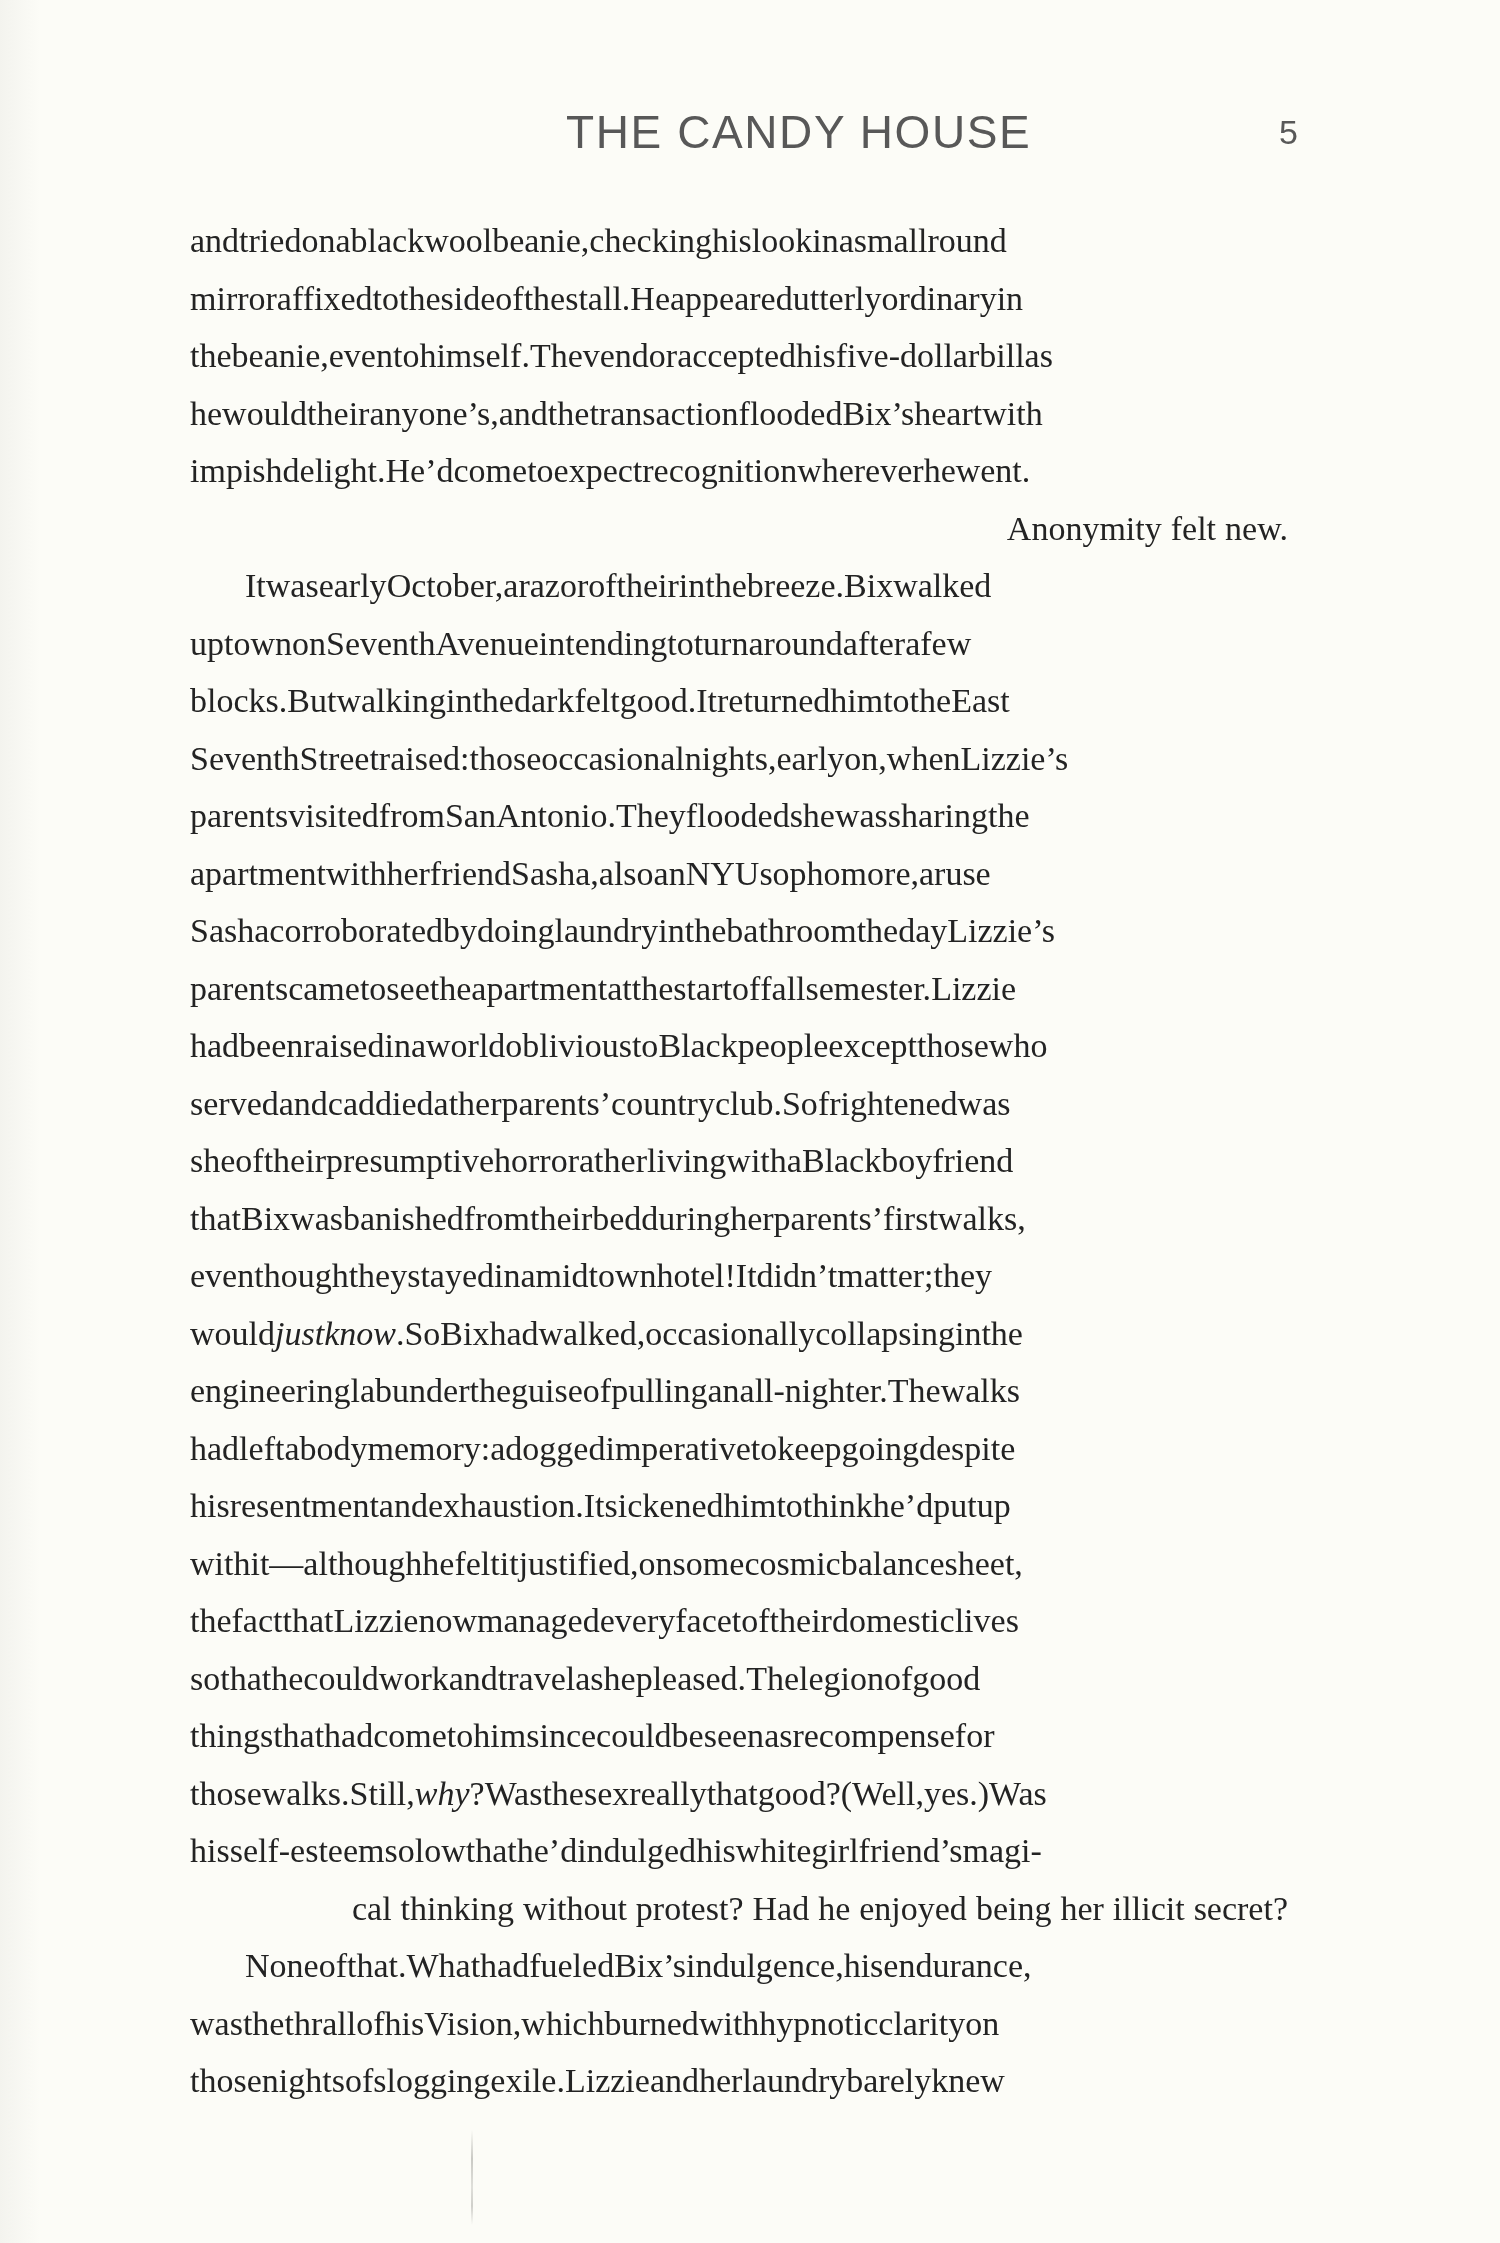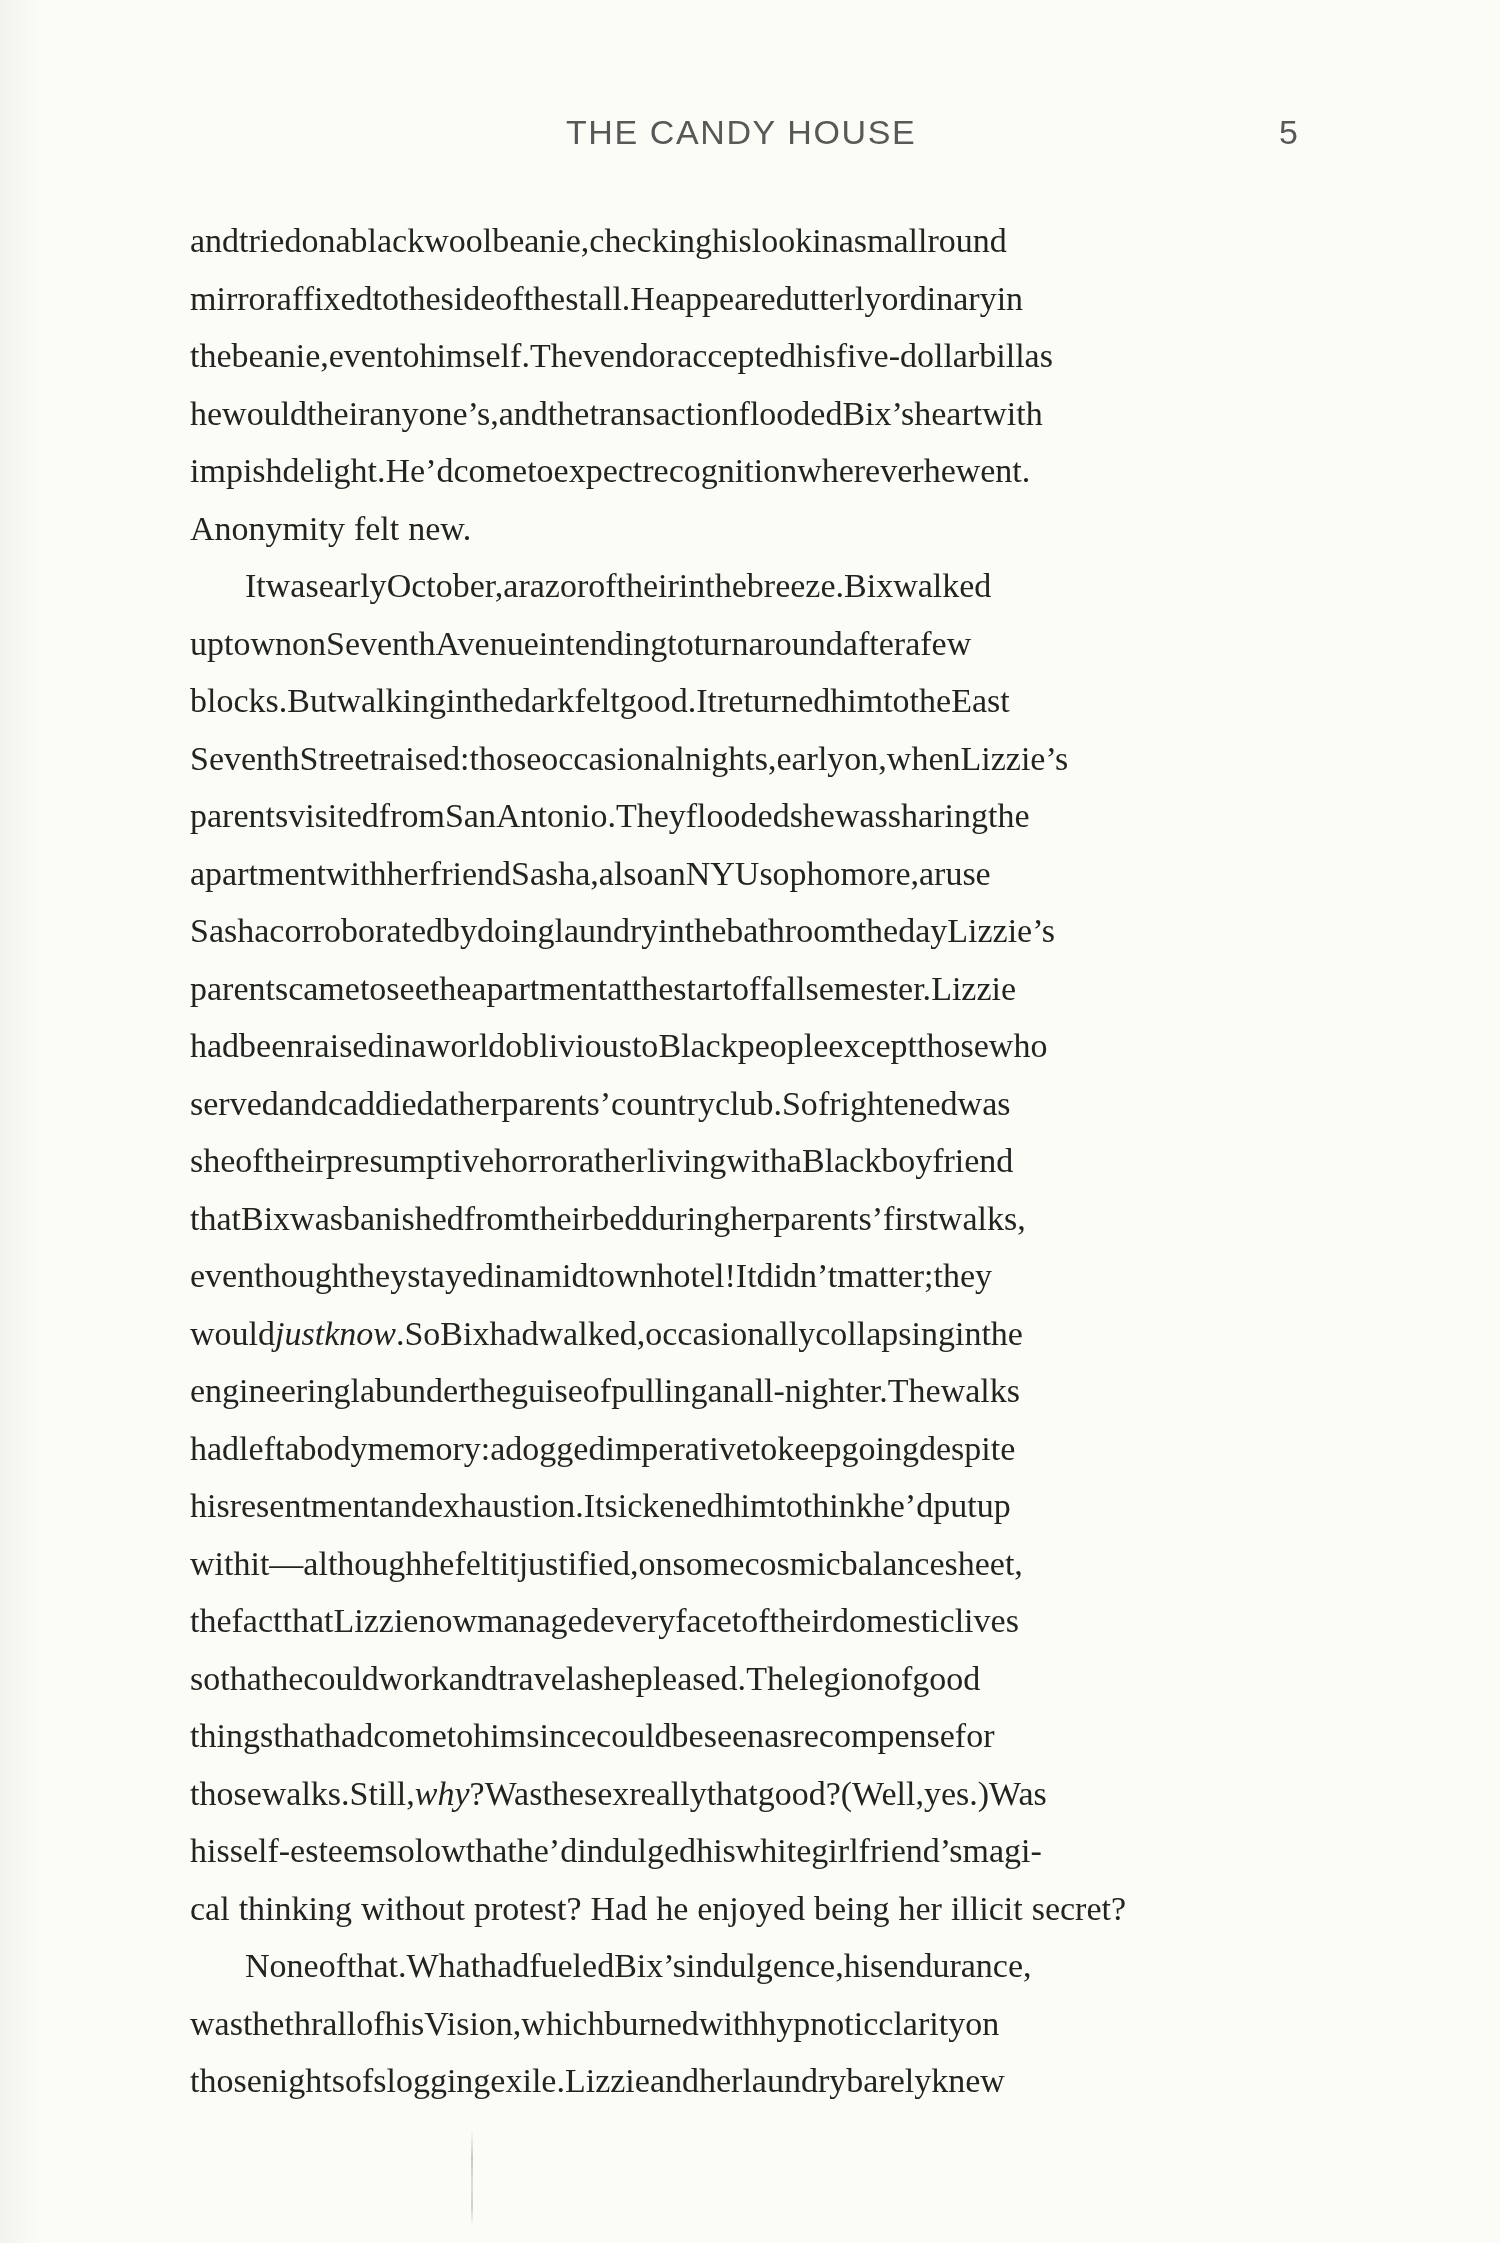--- a/index.html
+++ b/index.html
@@ -3,37 +3,37 @@
 <meta charset="utf-8">
 <style>
   html, body { margin: 0; padding: 0; }
   body {
     width: 1500px; height: 2243px; position: relative; overflow: hidden;
     background: #fcfcf7;
   }
   .page { position: absolute; left: 0; top: 0; width: 1500px; height: 2243px; background: #fcfcf7; }
   .running-head {
     position: absolute; left: 566px; top: 112px;
-    font-family: "Liberation Sans", sans-serif; font-size: 34px; line-height: 40px;
+    font-family: "Liberation Sans", sans-serif; font-size: 46px; line-height: 40px;
     letter-spacing: 1.6px; color: #585858; white-space: nowrap;
   }
   .page-number {
     position: absolute; right: 202px; top: 112px;
     font-family: "Liberation Sans", sans-serif; font-size: 34px; line-height: 40px;
     color: #585858;
   }
   .body-text {
     position: absolute; left: 190px; top: 212px; width: 1107px;
     font-family: "Liberation Serif", serif; font-size: 34px; color: #232323;
   }
   .line {
     height: 57.5px; line-height: 57.5px; white-space: nowrap; overflow: visible;
     display: flex; justify-content: flex-start;
   }
-  .line.last { justify-content: flex-start; }
+  .line.last { justify-content: flex-end; }
   .line.indent { padding-left: 55px; }
   .word { white-space: pre; }
   .line.last .word { margin-right: 9px; }
   .it { font-style: italic; }
   .artifact {
     position: absolute; left: 471px; top: 2130px; width: 2px; height: 95px;
     background: linear-gradient(#fcfcf7, #bdbdb8 30%, #d8d8d3 60%, #c4c4bf 80%, #fcfcf7);
     opacity: 0.8;
   }
   .gutter-shade {

